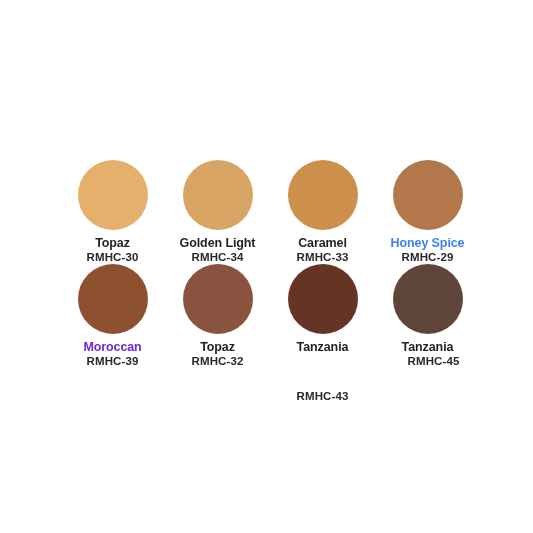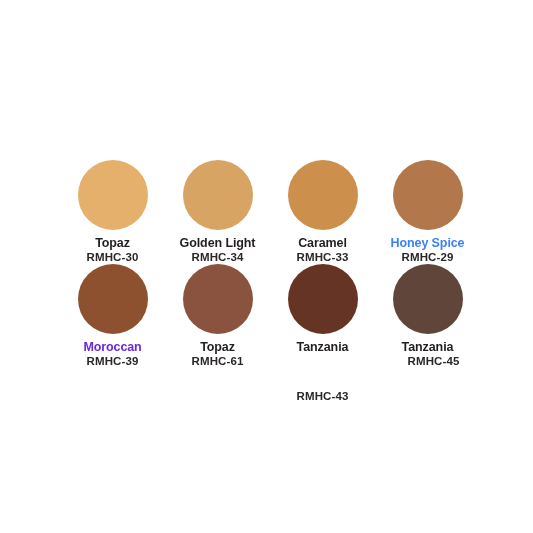--- a/index.html
+++ b/index.html
@@ -106,21 +106,21 @@
 
     <div class="swatch-cell">
       <span class="swatch-disc" style="background-color: rgb(142, 81, 48);"></span>
       <span class="swatch-name" style="color: #6d28d9;">Moroccan</span>
       <span class="swatch-code" style="color: rgb(43, 39, 40);">RMHC-39</span>
     </div>
 
     <div class="swatch-cell">
       <span class="swatch-disc" style="background-color: rgb(138, 83, 64);"></span>
       <span class="swatch-name" style="color: rgb(35, 31, 32);">Topaz</span>
-      <span class="swatch-code" style="color: rgb(43, 39, 40);">RMHC-61</span>
+      <span class="swatch-code" style="color: rgb(43, 39, 40);">RMHC-32</span>
     </div>
 
     <div class="swatch-cell">
       <span class="swatch-disc" style="background-color: rgb(101, 52, 37);"></span>
       <span class="swatch-name" style="color: rgb(35, 31, 32);">Tanzania</span>
       <span class="swatch-code" style="color: rgb(43, 39, 40); margin-top: 36px;">RMHC-43</span>
     </div>
 
     <div class="swatch-cell">
       <span class="swatch-disc" style="background-color: rgb(96, 69, 58);"></span>

